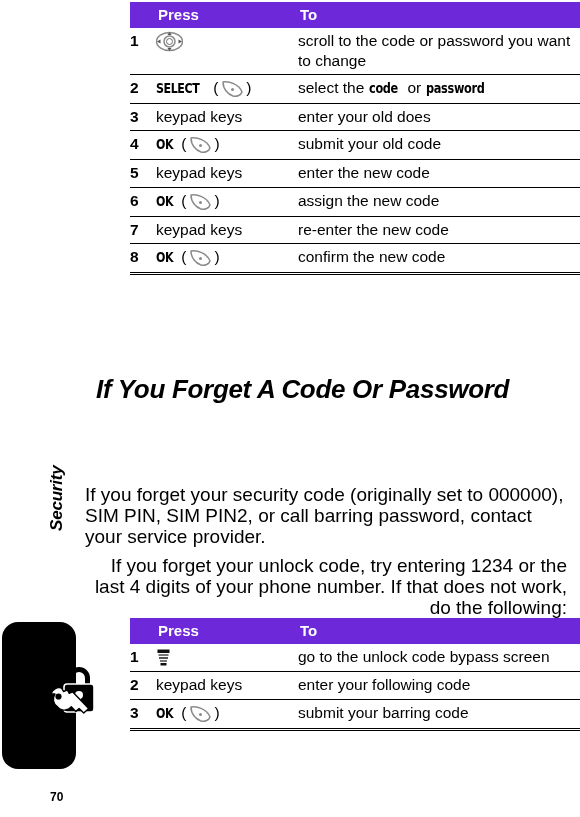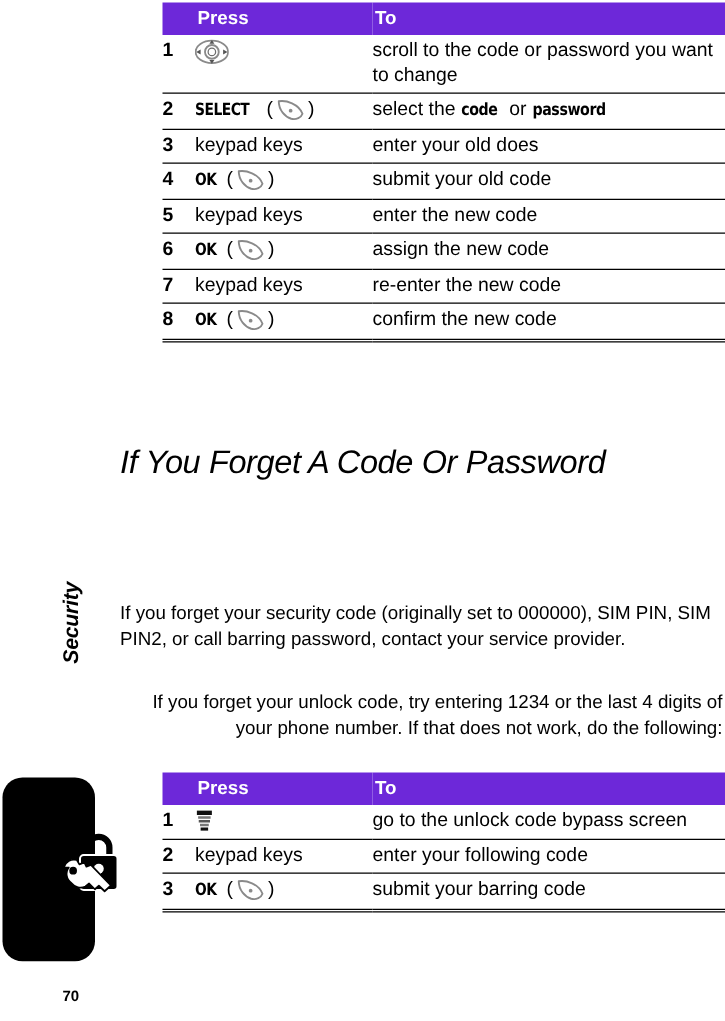--- a/index.html
+++ b/index.html
@@ -135,33 +135,33 @@
     line-height: 0;
   }
   .icon-softkey { width: 26px; height: 20px; margin: 0 1px; }
   .icon-nav     { width: 27px; height: 21px; }
   .icon-menu    { width: 15px; height: 19px; }
 
   
   .section-heading {
     position: absolute;
     left: 96px;
-    top: 332px;
+    top: 352px;
     width: 470px;
     font-size: 26px;
-    font-weight: normal;
+    font-weight: bold;
     font-style: italic;
     line-height: 31px;
     letter-spacing: -0.3px;
   }
   .body-para {
     position: absolute;
-    left: 96px;
+    left: 85px;
     width: 482px;
-    font-size: 15px;
+    font-size: 19px;
     line-height: 21px;
   }
   .body-para.p1 { top: 465px; }
   .body-para.p2 { top: 536px; text-align: right; }
 </style>
 </head>
 <body>
 
 <table class="steps-table table-one">
   <colgroup>

